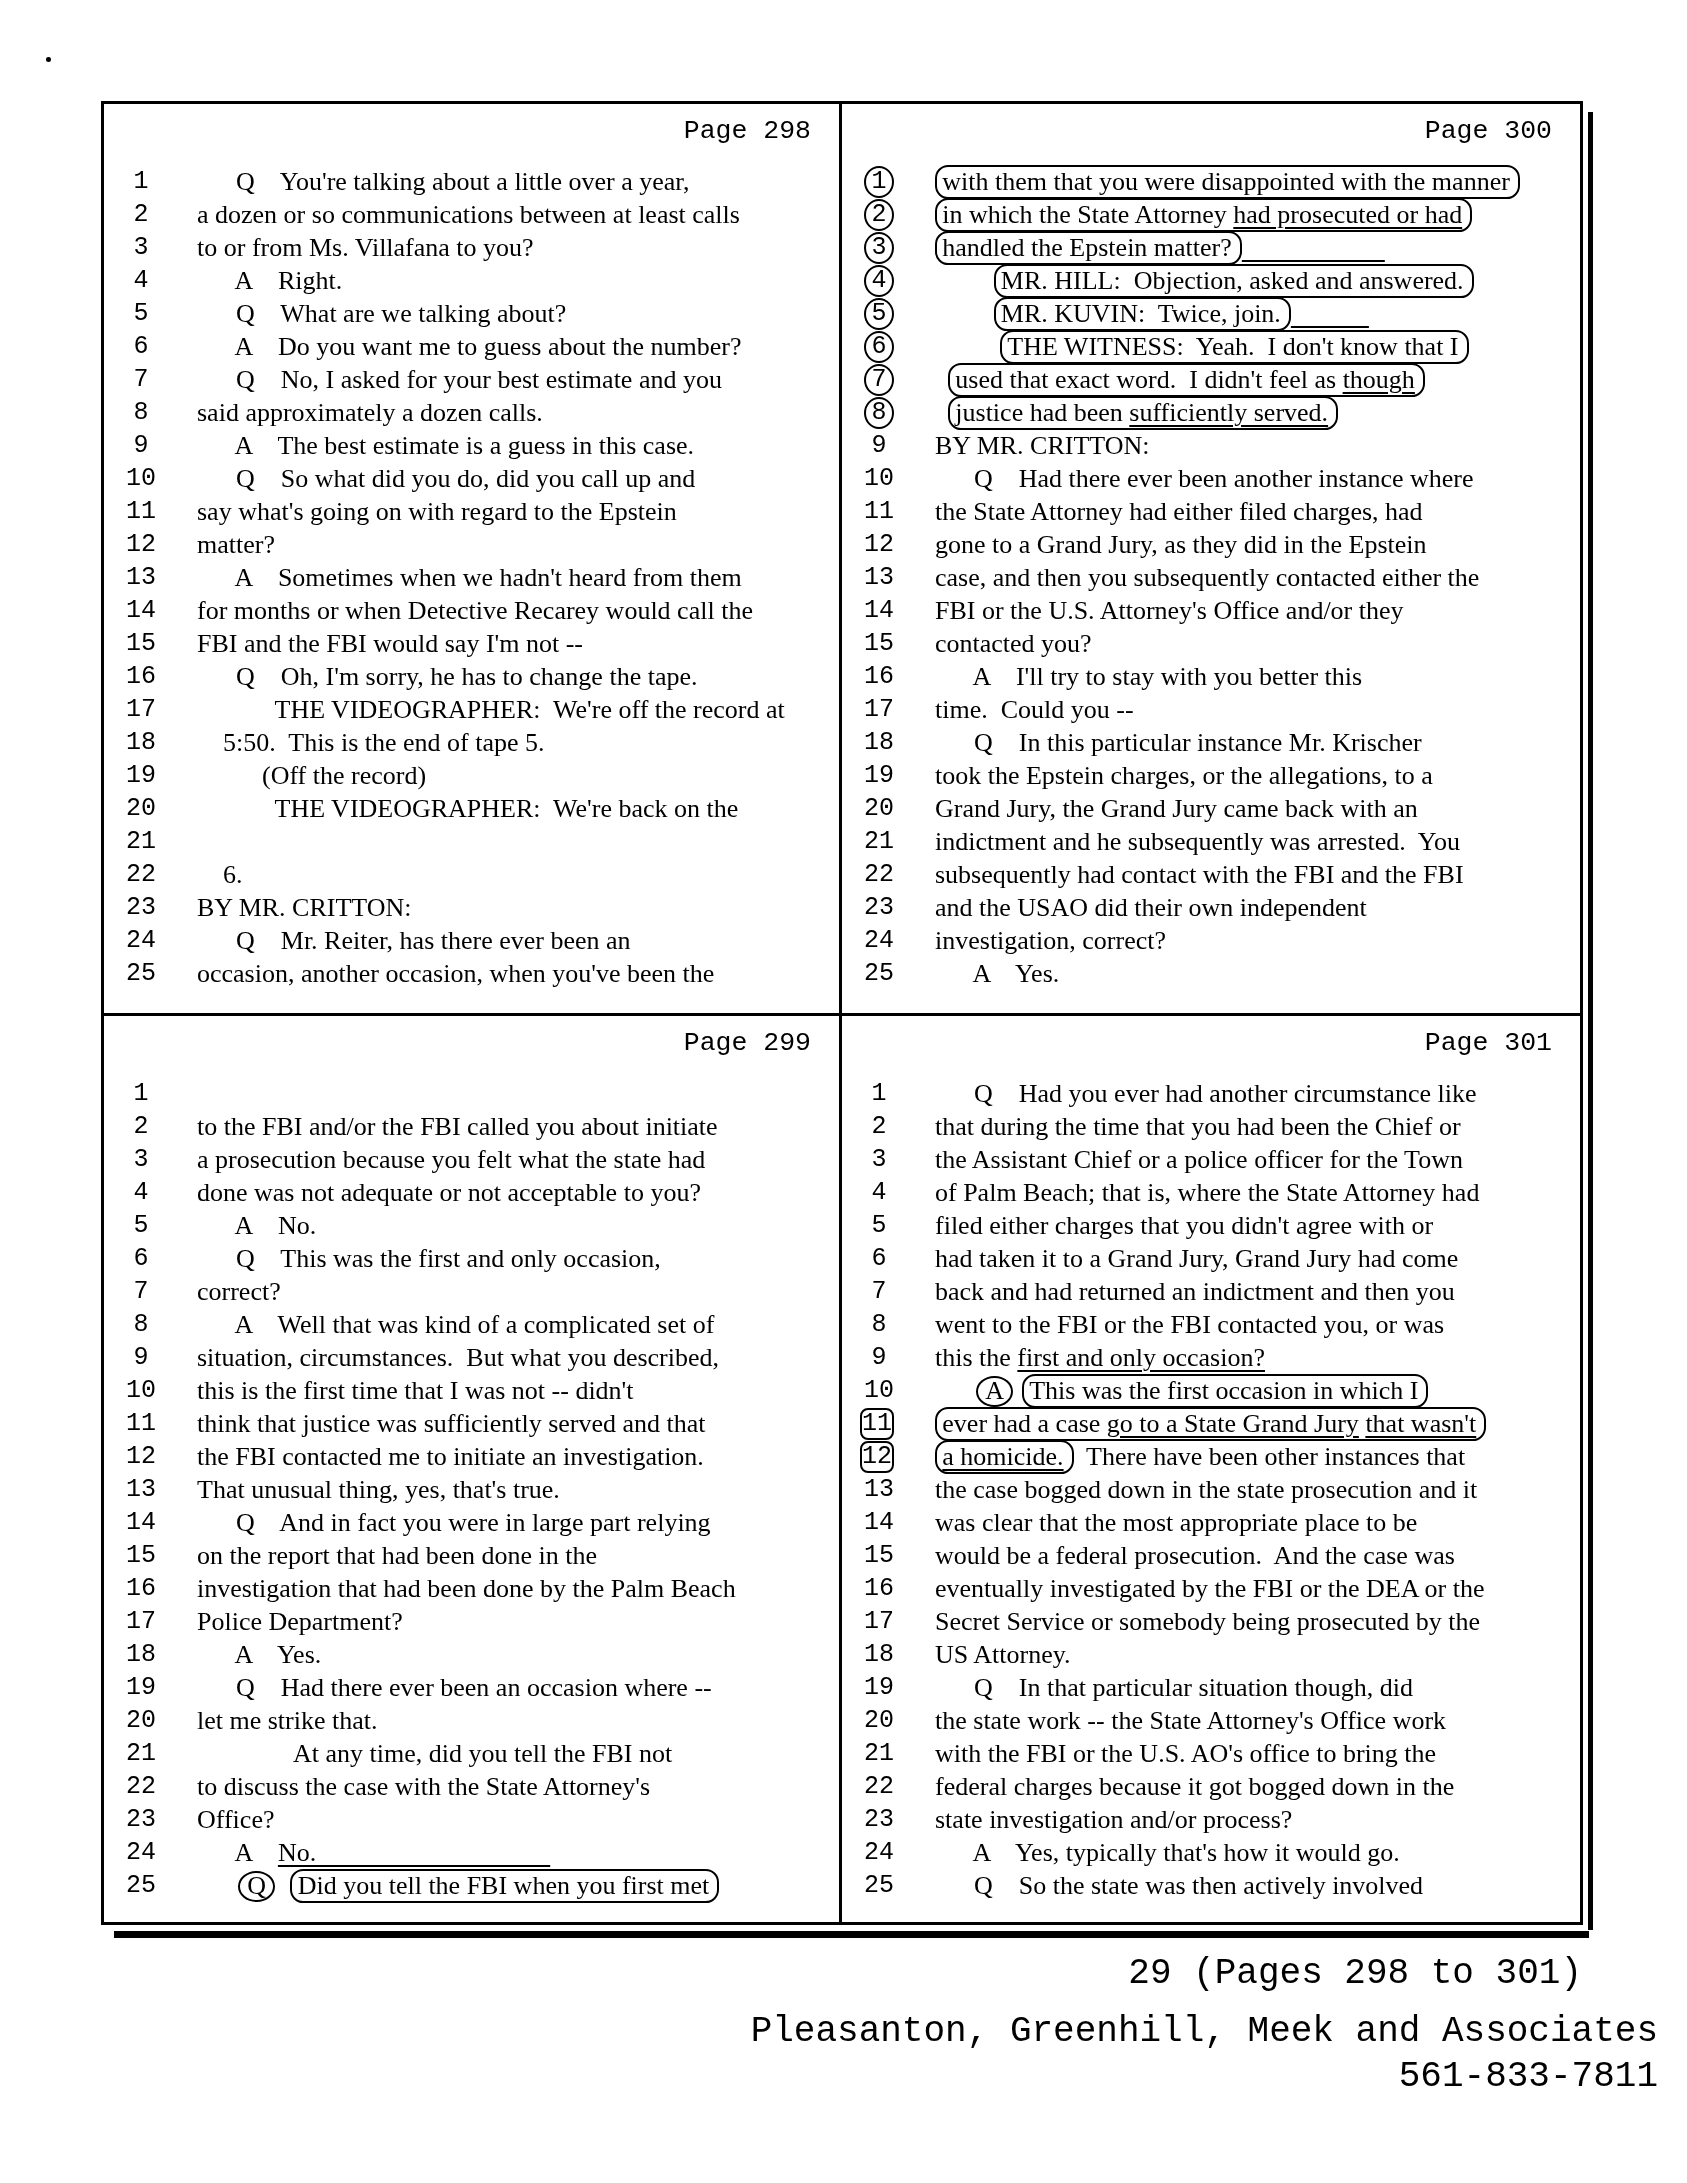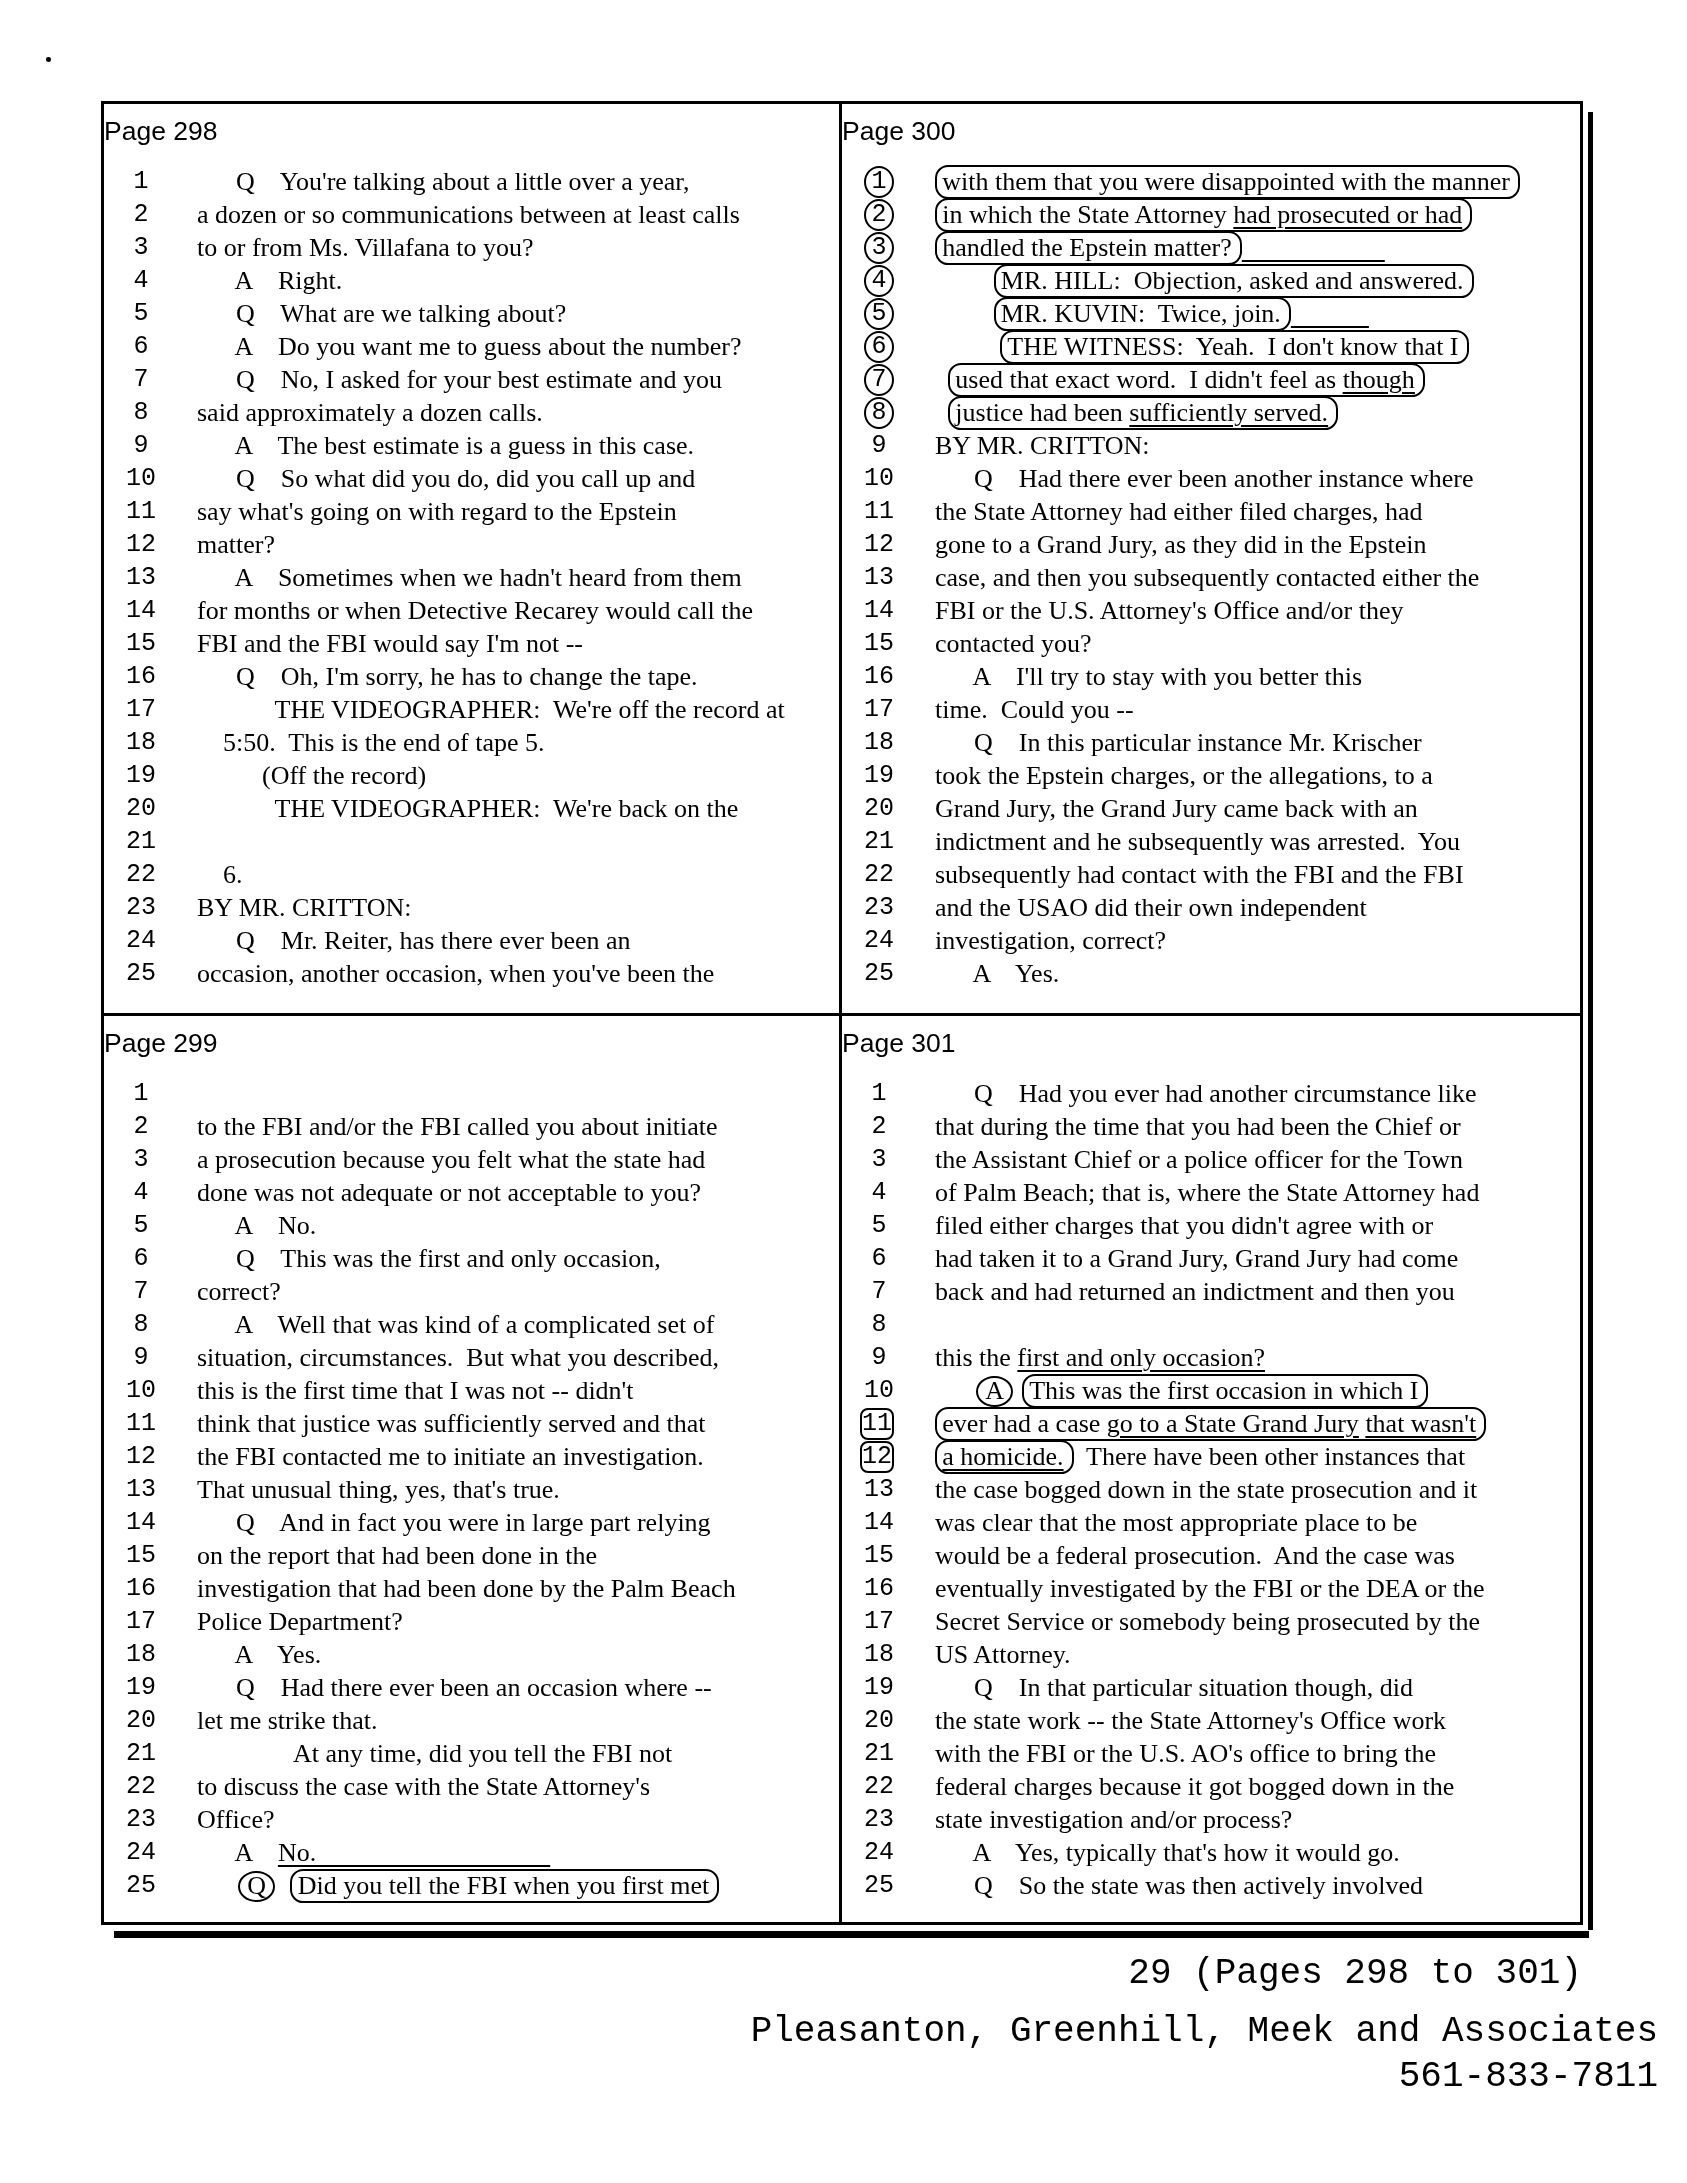--- a/index.html
+++ b/index.html
@@ -20,23 +20,23 @@
     display:grid;
     grid-template-columns:1fr 1fr;
     grid-template-rows:912px 1fr;
   }
   .minipage { box-sizing:border-box; overflow:hidden; padding-top:13.2px; }
   .mp0 { border-right:3.3px solid #000; border-bottom:3.3px solid #000; }
   .mp1 { border-bottom:3.3px solid #000; }
   .mp2 { border-right:3.3px solid #000; }
 
   .page-header {
-    font-family:Liberation Sans, sans-serif;
+    font-family:Liberation Mono, monospace;
     font-size:26.5px; line-height:29px;
-    padding-right:18px; margin-bottom:18.5px;
+    text-align:right; padding-right:28px; margin-bottom:18.5px;
     white-space:pre;
   }
 
   .line { display:flex; height:33px; line-height:33px; font-size:26px; white-space:pre; }
   .num {
     flex:0 0 52px; text-align:right;
     font-family:"Liberation Mono","DejaVu Sans Mono",monospace;
     font-size:25px;
   }
   .numv { display:inline-block; min-width:30px; text-align:center; box-sizing:border-box; }
@@ -417,20 +417,21 @@
           <div class="line">
     <span class="num"><span class="numv">6</span></span>
     <span class="text"><span>had taken it to a Grand Jury, Grand Jury had come</span></span>
   </div>
           <div class="line">
     <span class="num"><span class="numv">7</span></span>
     <span class="text"><span>back and had returned an indictment and then you</span></span>
   </div>
           <div class="line">
     <span class="num"><span class="numv">8</span></span>
+    <span class="text"><span>went to the FBI or the FBI contacted you, or was</span></span>
   </div>
           <div class="line">
     <span class="num"><span class="numv">9</span></span>
     <span class="text"><span>this the </span><span class="u">first and only occasion?</span></span>
   </div>
           <div class="line">
     <span class="num"><span class="numv">10</span></span>
     <span class="text"><span>      </span><span class="circ">A</span><span> </span><span class="hbox"><span>This was the first occasion in which I</span></span></span>
   </div>
           <div class="line">

